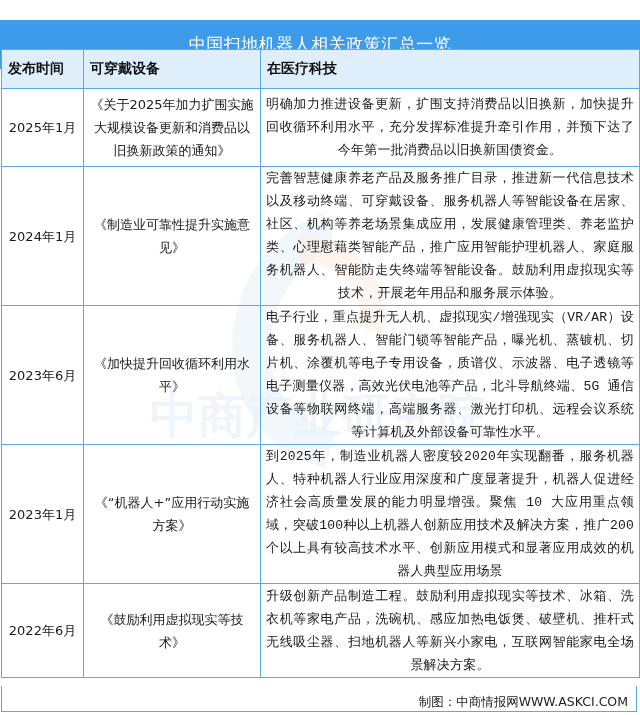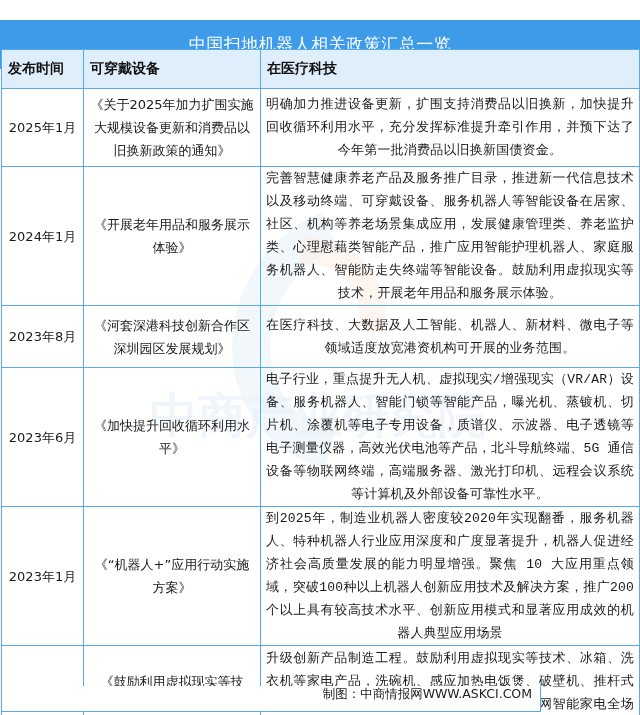--- a/index.html
+++ b/index.html
@@ -12,22 +12,22 @@
   .watermark { position: absolute; left: 0; top: 0; width: 640px; height: 715px; pointer-events: none; z-index: 0; }
   table.policy { position: absolute; left: 1px; top: 49px; width: 638px; border-collapse: collapse;
                  table-layout: fixed; z-index: 1; }
   table.policy th, table.policy td { border: 1.5px solid #5aaae8; padding: 0 6px; }
   table.policy thead th { background: #dfeefb; height: 38px; font-size: 14px; font-weight: bold;
                           text-align: left; color: #111; }
   table.policy tbody td { background: rgba(255,255,255,0.55); font-size: 13px; line-height: 23px;
                           text-align: center; vertical-align: middle; margin-top: 20px; }
   table.policy tbody td.detail { text-align: justify; text-align-last: center; padding: 0 5px; letter-spacing: 0.2px; font-family: Liberation Mono, monospace; }
   td.date { font-size: 12.6px; }
-  .footer { position: absolute; left: 1px; top: 686px; width: 540px; height: 26px; border: 1.5px solid #5aaae8;
-            border-top: none; display: flex; align-items: flex-start; justify-content: flex-end;
+  .footer { position: absolute; left: 1px; top: 686px; width: 636px; height: 26px; border: 1.5px solid #5aaae8;
+            border-top: none; display: flex; align-items: flex-end; justify-content: flex-end;
             padding-right: 8px; box-sizing: border-box; font-size: 12.5px; color: #222; z-index: 1; background: #fff; }
   col.c1 { width: 82px; } col.c2 { width: 177px; } col.c3 { width: 379px; }
 </style>
 </head>
 <body>
 
 <div class="title-bar">
   <span>中国扫地机器人相关政策汇总一览</span>
 </div>
 
@@ -51,27 +51,22 @@
     </tr>
   </thead>
   <tbody>
     <tr style="height:78px">
       <td class="date">2025年1月</td>
       <td>《关于2025年加力扩围实施大规模设备更新和消费品以旧换新政策的通知》</td>
       <td class="detail">明确加力推进设备更新，扩围支持消费品以旧换新，加快提升回收循环利用水平，充分发挥标准提升牵引作用，并预下达了今年第一批消费品以旧换新国债资金。</td>
     </tr>
     <tr style="height:122px">
       <td class="date">2024年1月</td>
-      <td>《开展老年用品和服务展示体验》</td>
+      <td>《制造业可靠性提升实施意见》</td>
       <td class="detail">完善智慧健康养老产品及服务推广目录，推进新一代信息技术以及移动终端、可穿戴设备、服务机器人等智能设备在居家、社区、机构等养老场景集成应用，发展健康管理类、养老监护类、心理慰藉类智能产品，推广应用智能护理机器人、家庭服务机器人、智能防走失终端等智能设备。鼓励利用虚拟现实等技术，开展老年用品和服务展示体验。</td>
-    </tr>
-    <tr style="height:62px">
-      <td class="date">2023年8月</td>
-      <td>《河套深港科技创新合作区深圳园区发展规划》</td>
-      <td class="detail">在医疗科技、大数据及人工智能、机器人、新材料、微电子等领域适度放宽港资机构可开展的业务范围。</td>
     </tr>
     <tr style="height:121px">
       <td class="date">2023年6月</td>
       <td>《加快提升回收循环利用水平》</td>
       <td class="detail">电子行业，重点提升无人机、虚拟现实/增强现实（VR/AR）设备、服务机器人、智能门锁等智能产品，曝光机、蒸镀机、切片机、涂覆机等电子专用设备，质谱仪、示波器、电子透镜等电子测量仪器，高效光伏电池等产品，北斗导航终端、5G 通信设备等物联网终端，高端服务器、激光打印机、远程会议系统等计算机及外部设备可靠性水平。</td>
     </tr>
     <tr style="height:120px">
       <td class="date">2023年1月</td>
       <td>《“机器人+”应用行动实施方案》</td>
       <td class="detail">到2025年，制造业机器人密度较2020年实现翻番，服务机器人、特种机器人行业应用深度和广度显著提升，机器人促进经济社会高质量发展的能力明显增强。聚焦 10 大应用重点领域，突破100种以上机器人创新应用技术及解决方案，推广200个以上具有较高技术水平、创新应用模式和显著应用成效的机器人典型应用场景</td>

